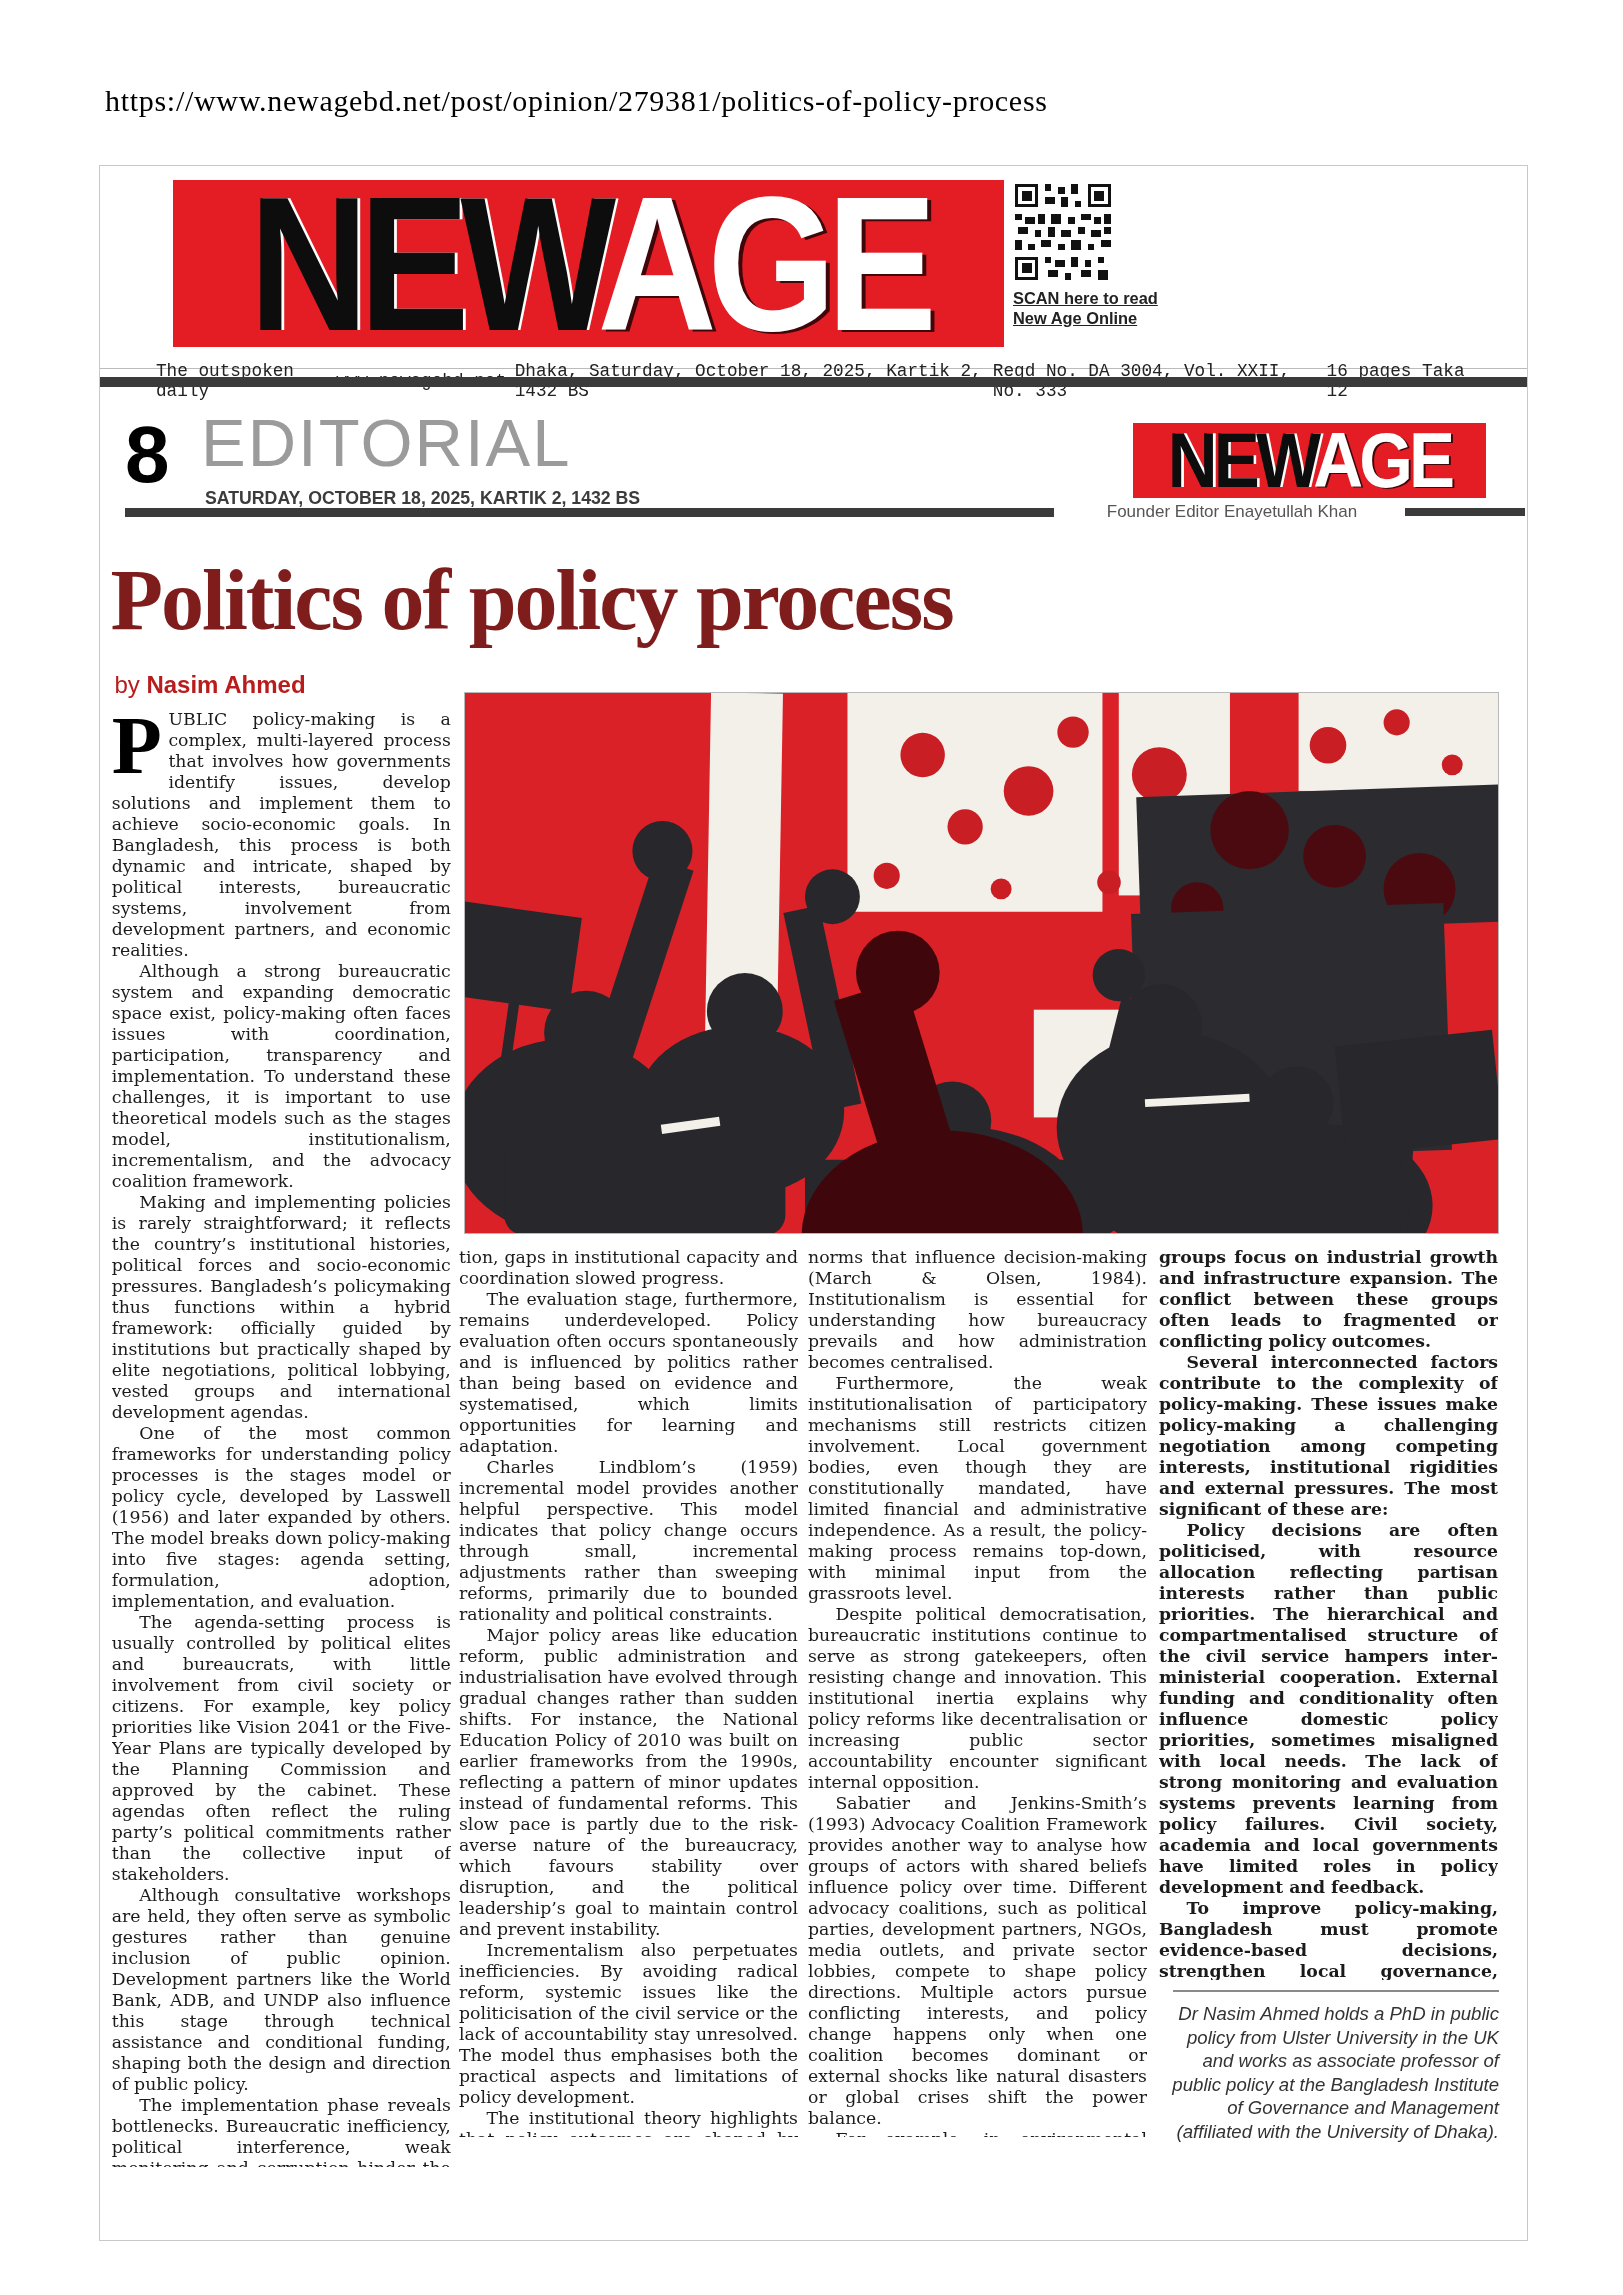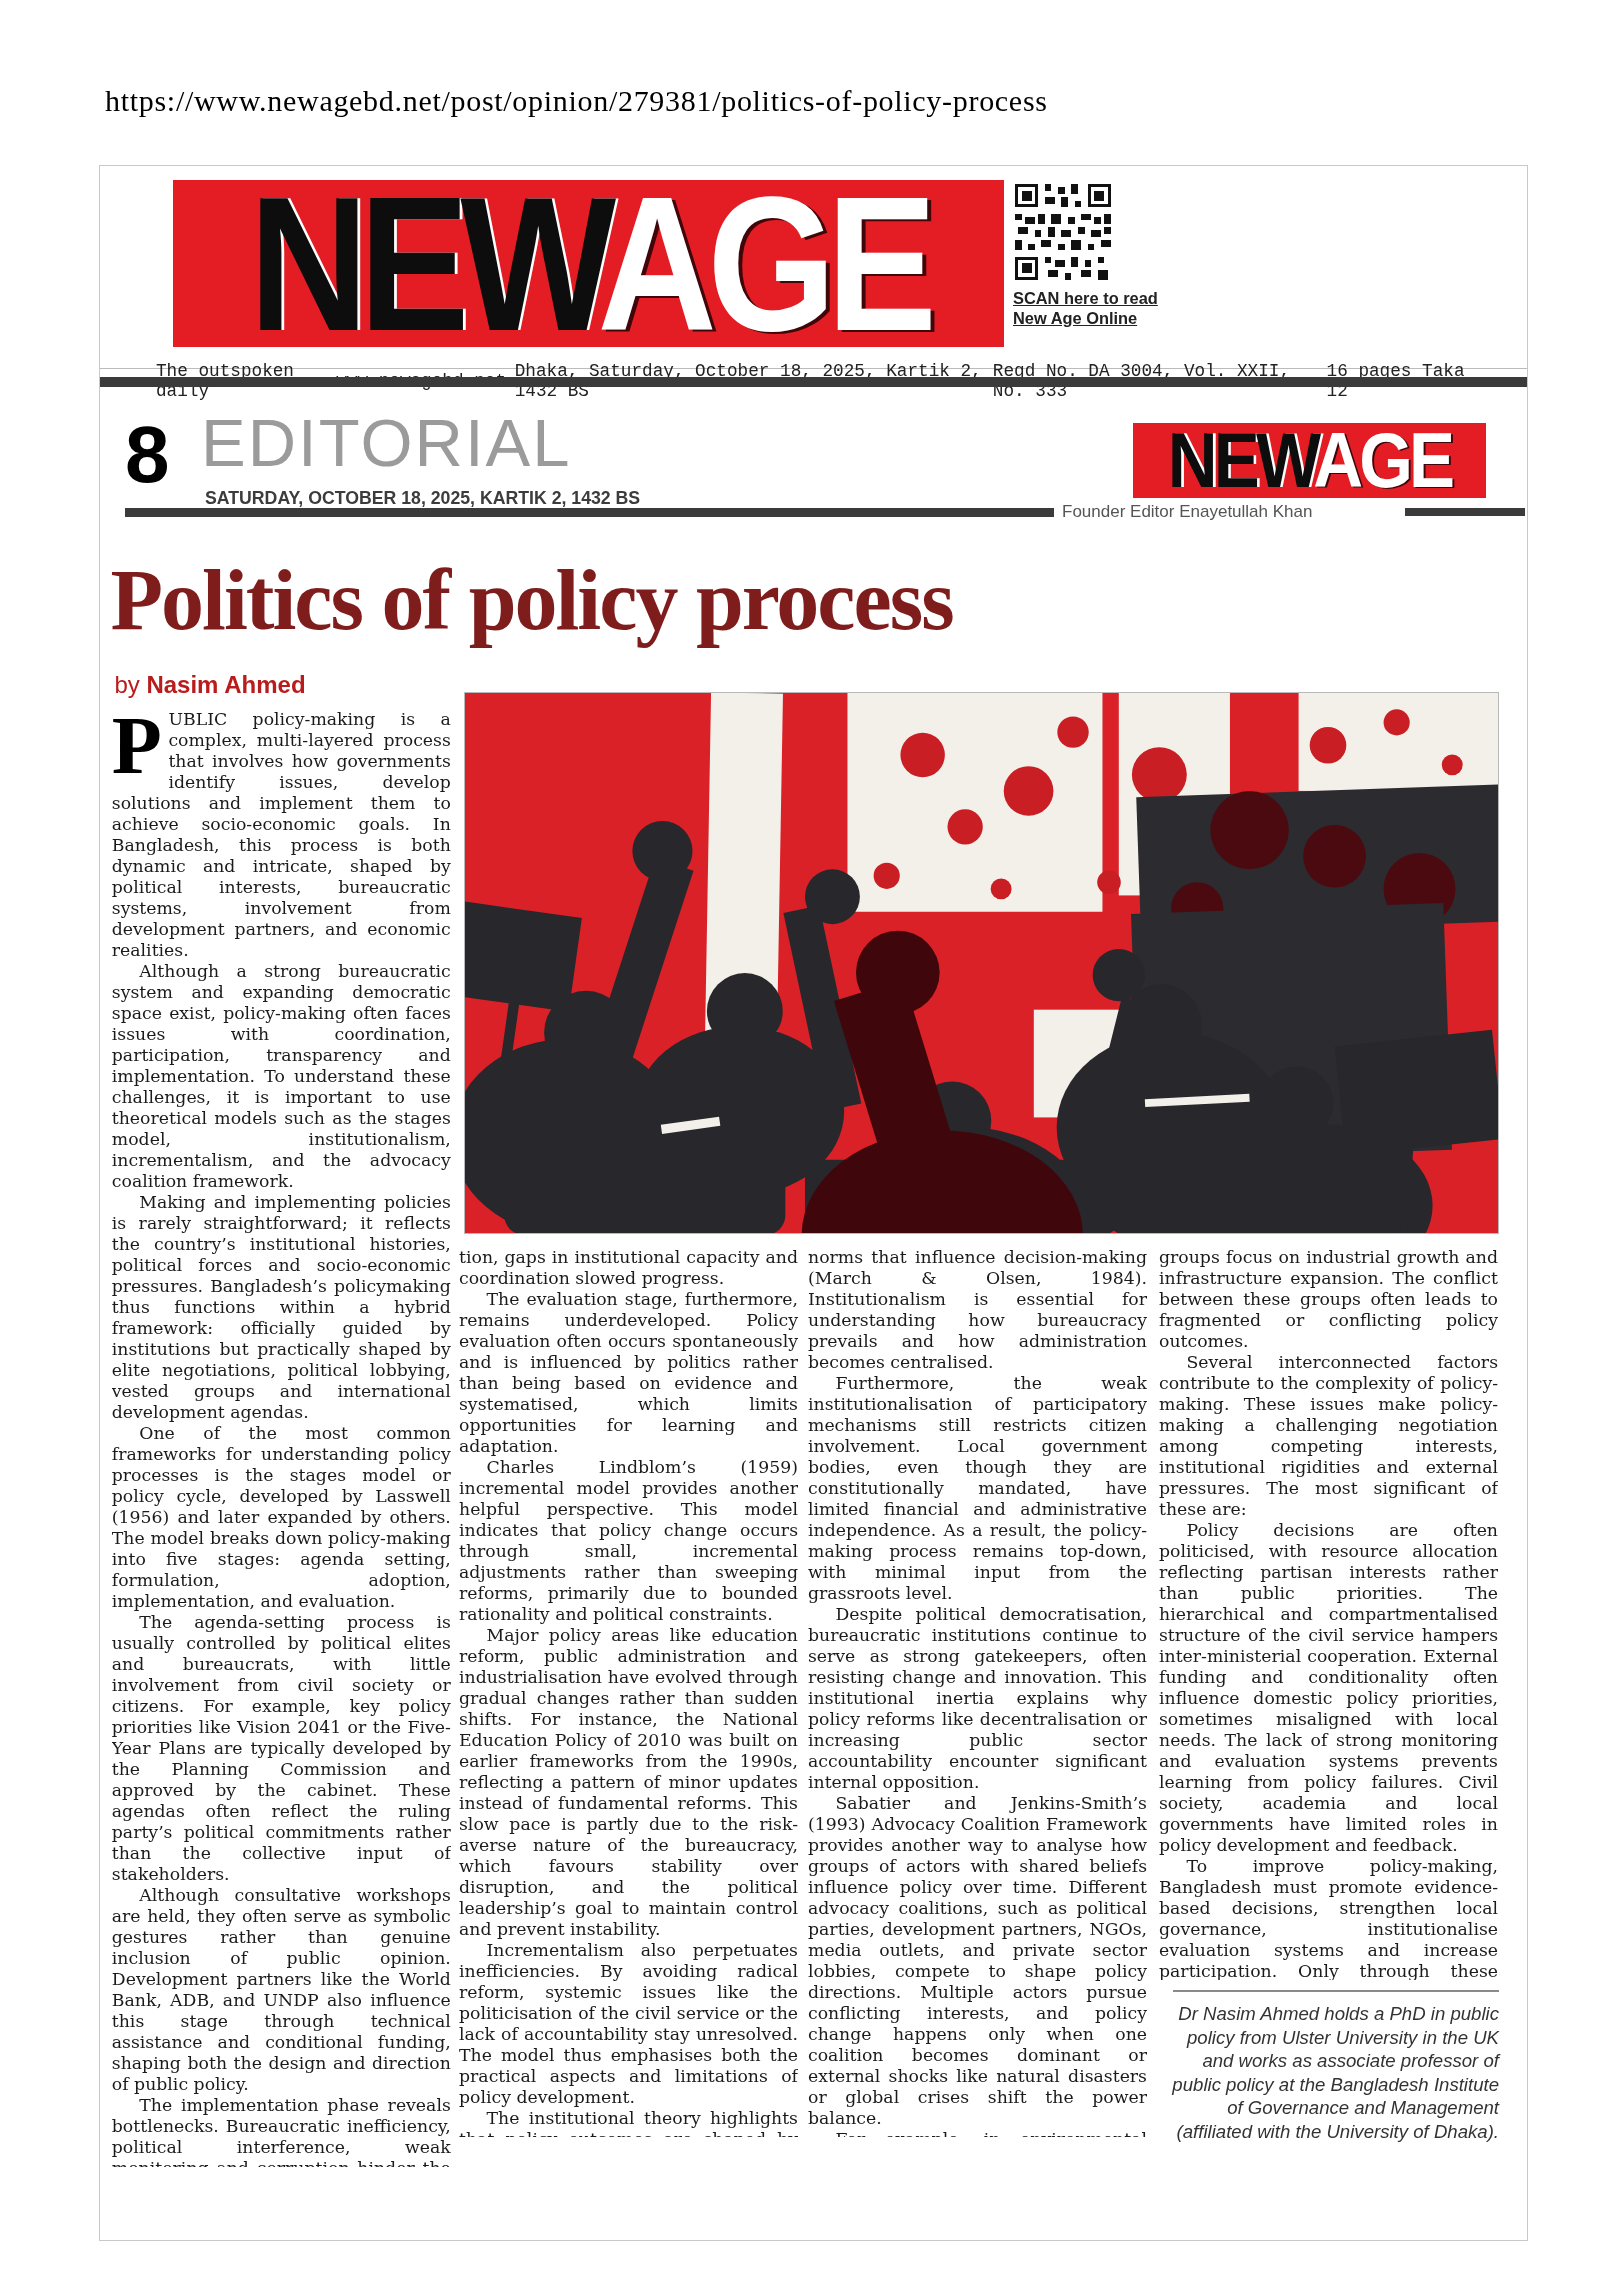--- a/index.html
+++ b/index.html
@@ -37,21 +37,21 @@
   #masthead-bottom-bar{left:0;top:211px;width:1427px;height:9.8px;background:#3b3b3b;}
 
   
   #page-number{left:25px;top:249px;font-family:"Liberation Sans", sans-serif;
      font-weight:900;font-size:80px;color:#000;line-height:1;}
   #section-title{left:101px;top:243px;font-family:"Liberation Sans", sans-serif;
      font-size:67px;color:#9b9b9b;letter-spacing:2px;line-height:1;text-align:center;}
   #section-date{left:105px;top:322px;font-family:"Liberation Sans", sans-serif;
      font-weight:700;font-size:17.7px;color:#3c3c3c;}
   #section-bar-left{left:25px;top:342px;width:929px;height:8.5px;background:#3b3b3b;}
-  #founder-line{left:962px;top:336px;width:340px;text-align:left;
+  #founder-line{left:962px;top:336px;width:340px;text-align:center;
      font-family:"Liberation Sans", sans-serif;font-size:17px;color:#555;}
   #section-bar-right{left:1305px;top:342px;width:120px;height:7.9px;background:#3b3b3b;}
   #small-logo{left:1033px;top:257px;width:353px;height:75px;background:#e41d25;
      display:flex;align-items:center;justify-content:center;overflow:hidden;}
   #small-logo .logo-text{font-family:"Liberation Sans", sans-serif;font-weight:900;
      font-size:69px;line-height:1;letter-spacing:-3.9px;transform:scale(1.0,1.12);white-space:nowrap;}
   #small-logo .logo-age{text-shadow:2px 0.7px 0 #40060a;}
 
   
   #headline{left:10.5px;top:391px;width:1204px;font-family:"Liberation Serif", serif;
@@ -62,21 +62,21 @@
   #photo{left:364px;top:526px;width:1035px;height:542px;border:1.3px solid #b9b9b9;
      box-sizing:border-box;overflow:hidden;background:#da2127;}
   #photo svg{display:block;width:100%;height:100%;}
 
   .col{font-size:17.3px;line-height:21px;color:#1b1b1b;text-align:justify;}
   .col p{margin:0;text-indent:27.5px;}
   .col p.first{text-indent:0;}
   #col1{left:11.8px;top:543px;width:339px;height:1458px;overflow:hidden;}
   #col2{left:359px;top:1081px;width:339px;height:890px;overflow:hidden;}
   #col3{left:708px;top:1081px;width:339px;height:890px;overflow:hidden;}
-  #col4{left:1059px;top:1081px;width:339px;height:733px;overflow:hidden;}
+  #col4{left:1059px;top:1081px;width:339px;height:733px;overflow:hidden;font-weight:bold;}
   .drop-cap{float:left;font-family:"Liberation Serif", serif;font-weight:700;
      font-size:82px;line-height:0.78;padding:5.2px 6.5px 0 0;color:#000;}
 
   #bio-rule{left:1073px;top:1824px;width:326px;height:0;border-top:2px solid #8a8a8a;}
   #bio{left:1059px;top:1836px;width:340px;font-family:"Liberation Sans", sans-serif;
      font-style:italic;font-size:18.6px;line-height:23.6px;color:#333;text-align:right;}
 </style>
 </head>
 <body>
 

